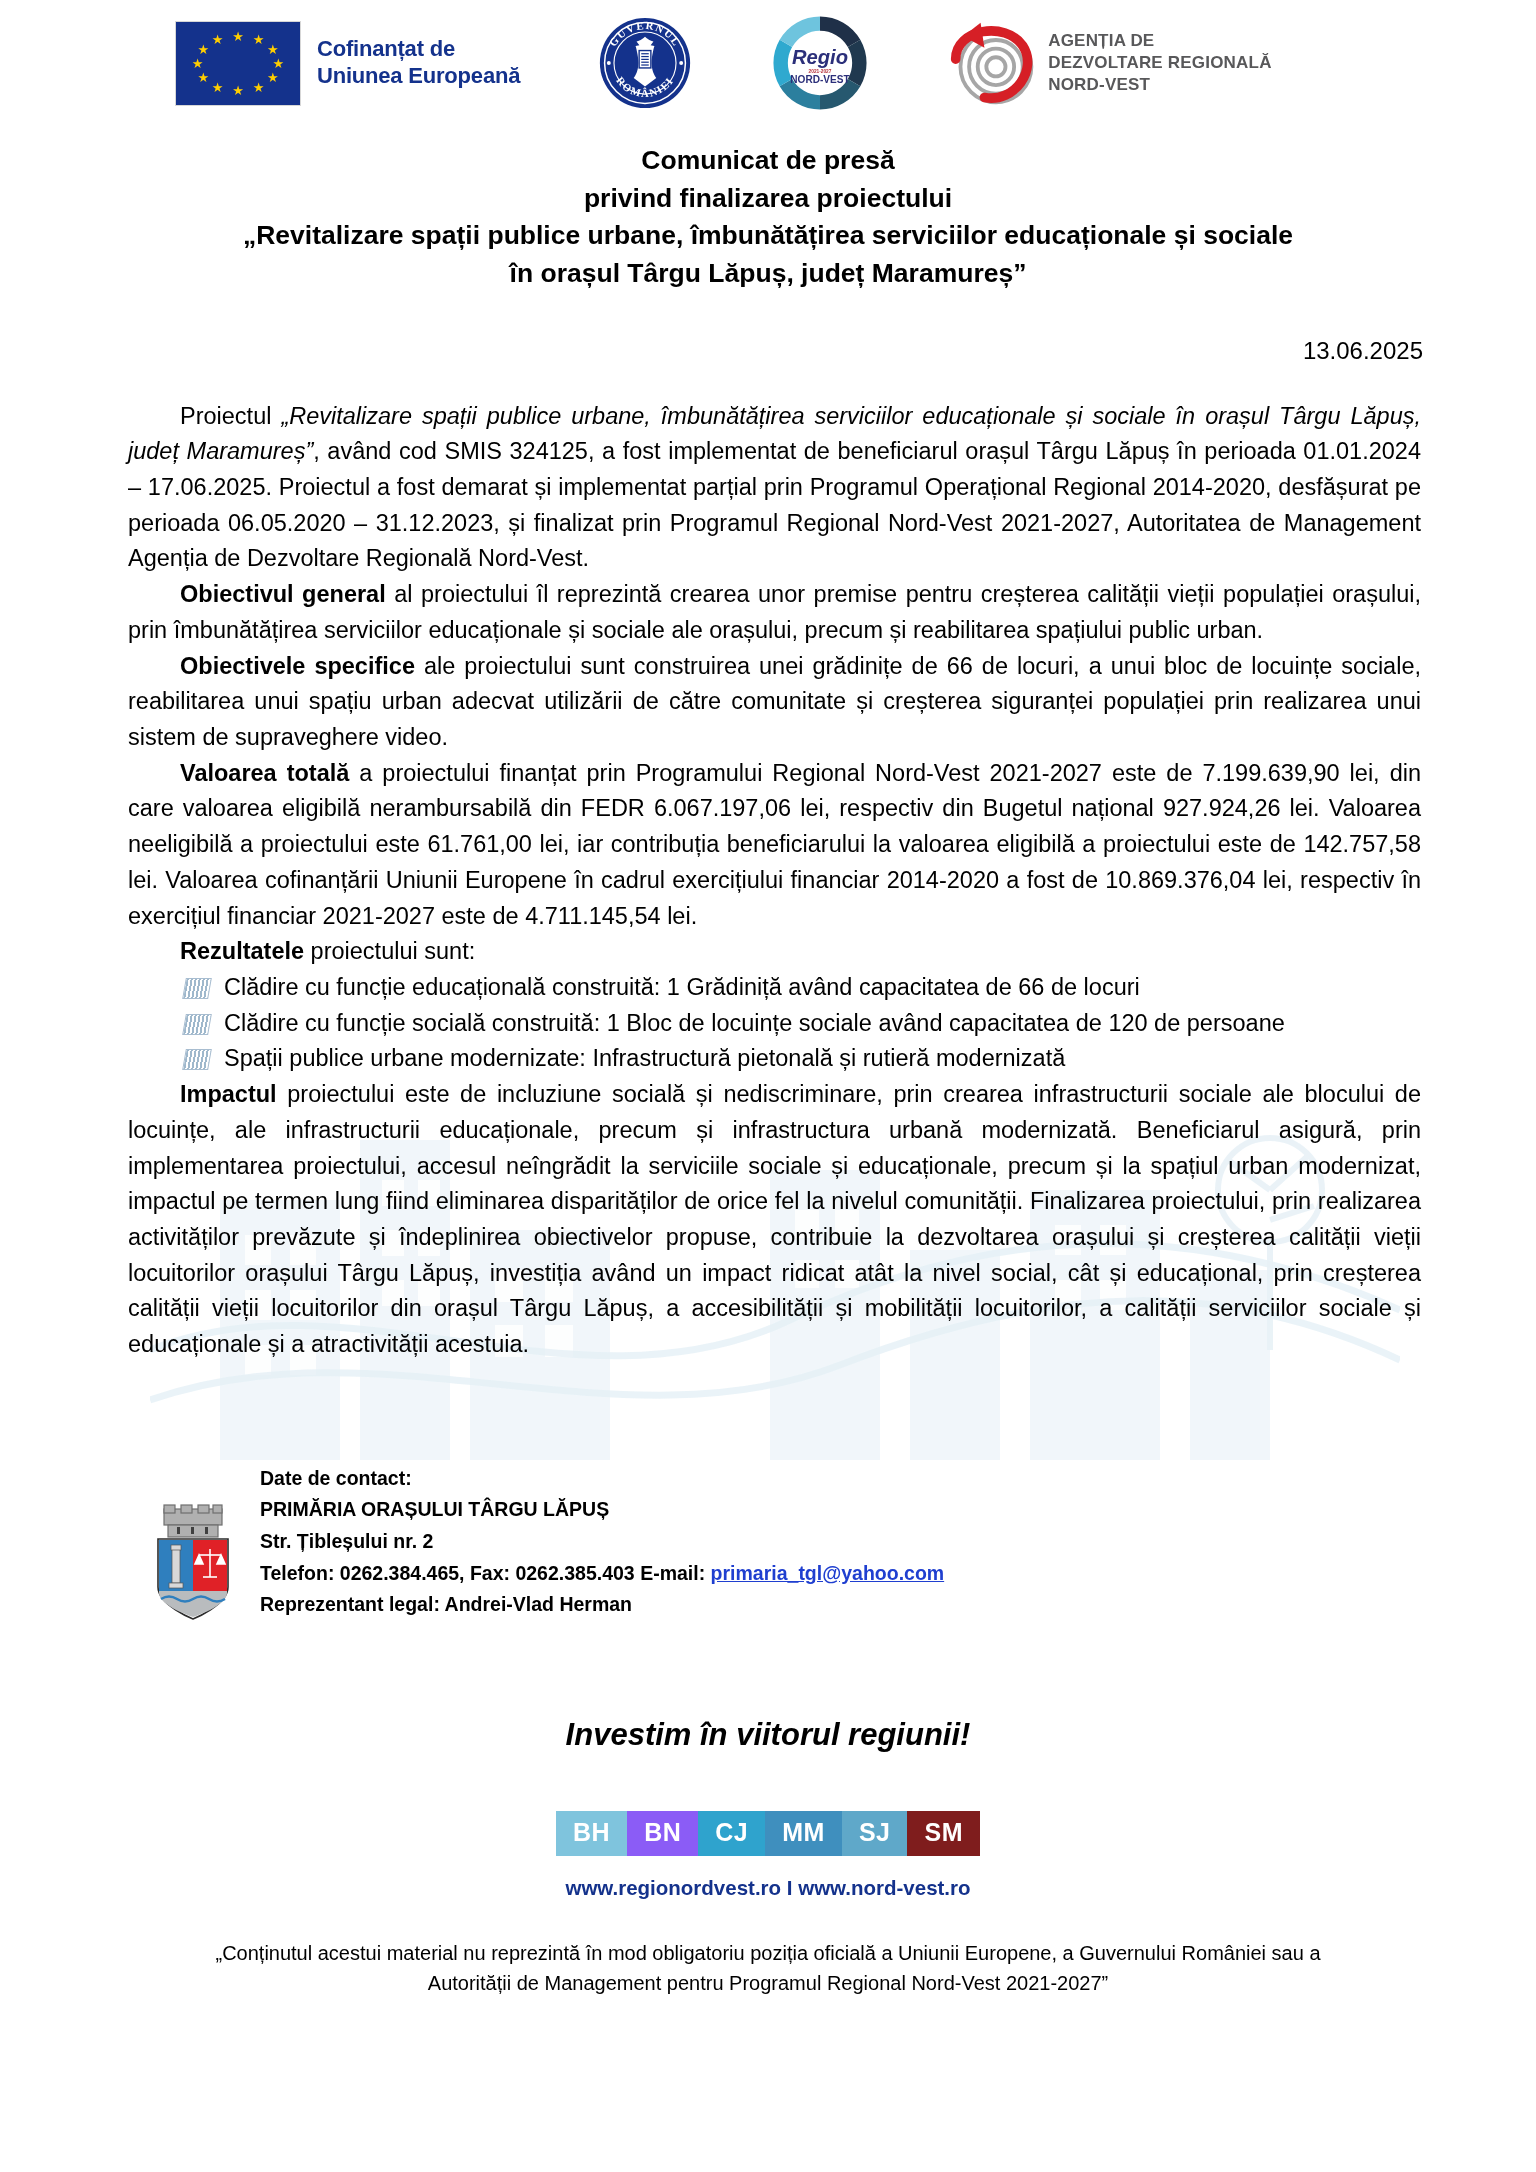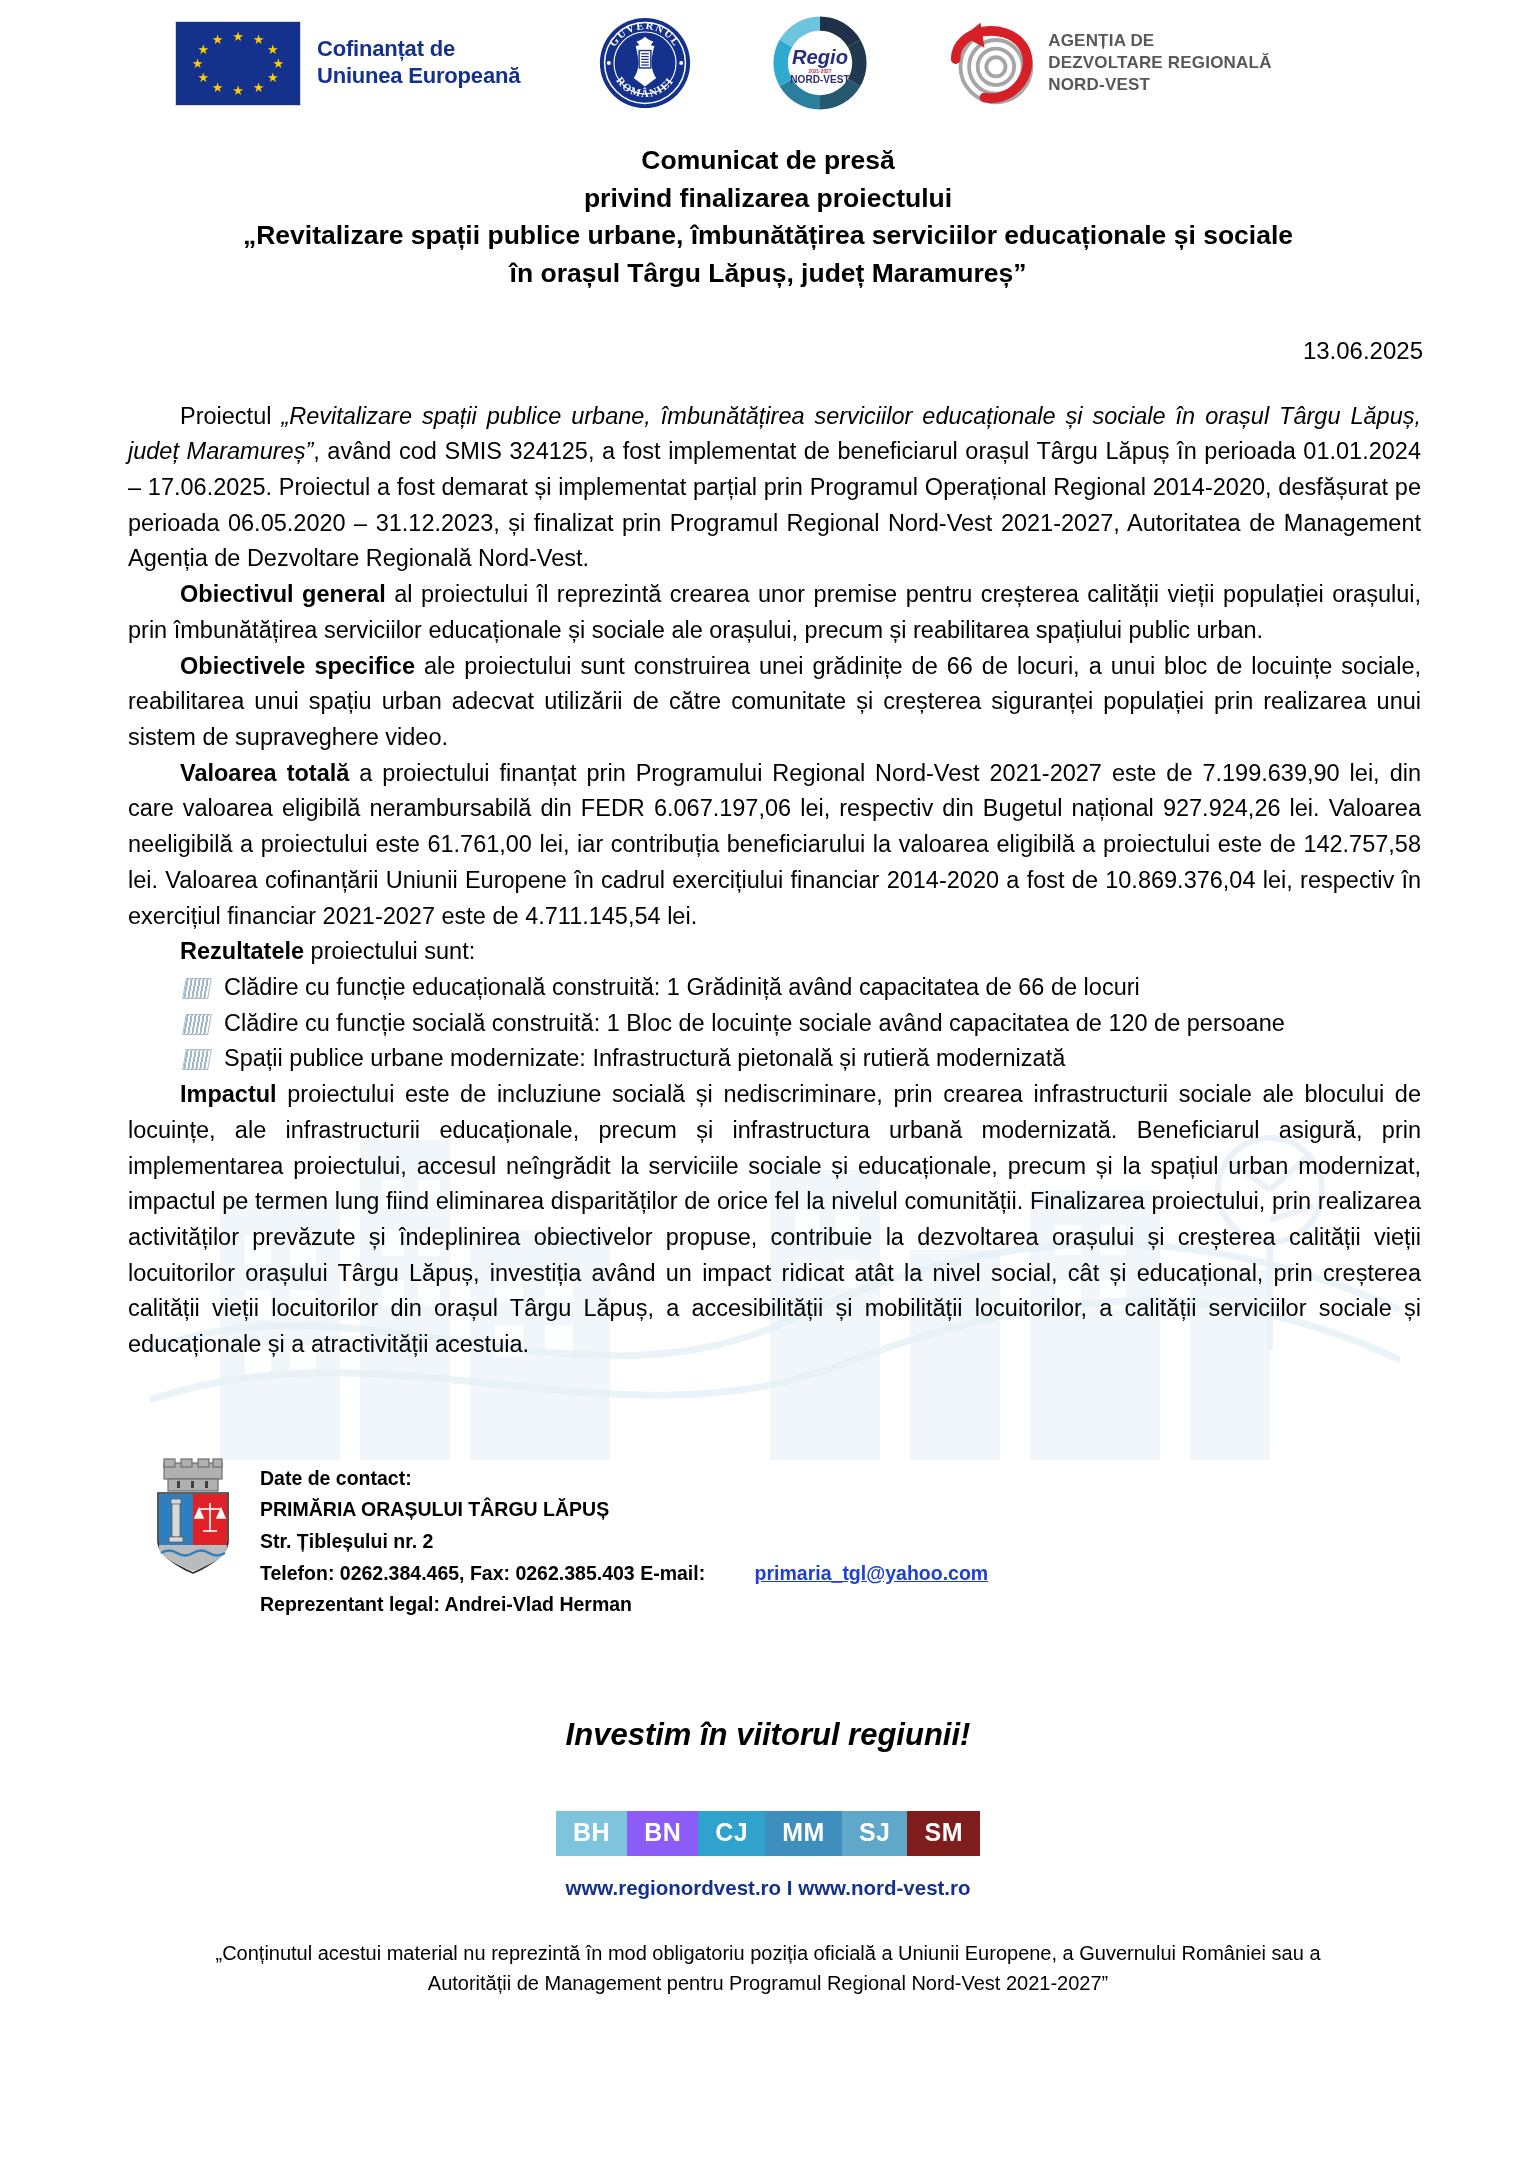--- a/index.html
+++ b/index.html
@@ -169,33 +169,33 @@
     border: 1px solid #a8bdd0;
     box-sizing: border-box;
     transform: skewX(-10deg);
   }
 
   
   .contact-block {
     position: relative;
     z-index: 2;
     display: flex;
-    align-items: flex-start;
+    align-items: flex-end;
     gap: 24px;
     margin-top: 94px;
     padding-left: 150px;
   }
   .crest { width: 86px; height: 118px; flex: none; }
   .contact-lines {
     font-size: 19.5px;
     font-weight: bold;
     line-height: 1.62;
     padding-top: 6px;
   }
-  .email-link { color: #1f3fd0; text-decoration: underline; margin-left: 44px; }
+  .email-link { color: #1f3fd0; text-decoration: underline; }
 
   
   .slogan {
     position: relative;
     z-index: 2;
     text-align: center;
     font-size: 31px;
     font-weight: bold;
     font-style: italic;
     margin-top: 96px;

